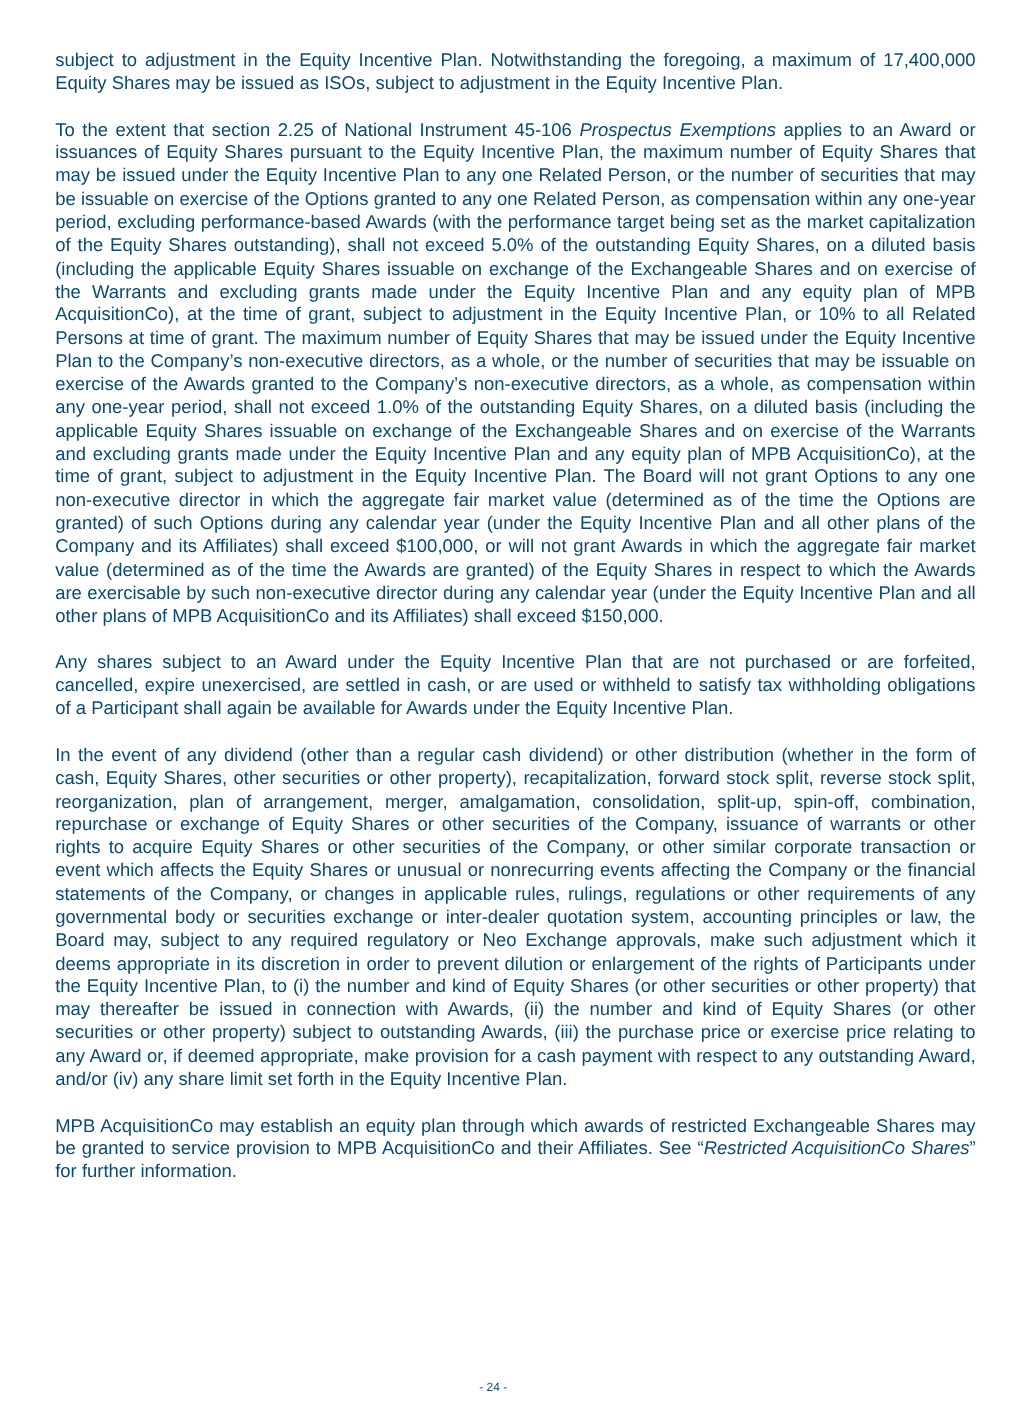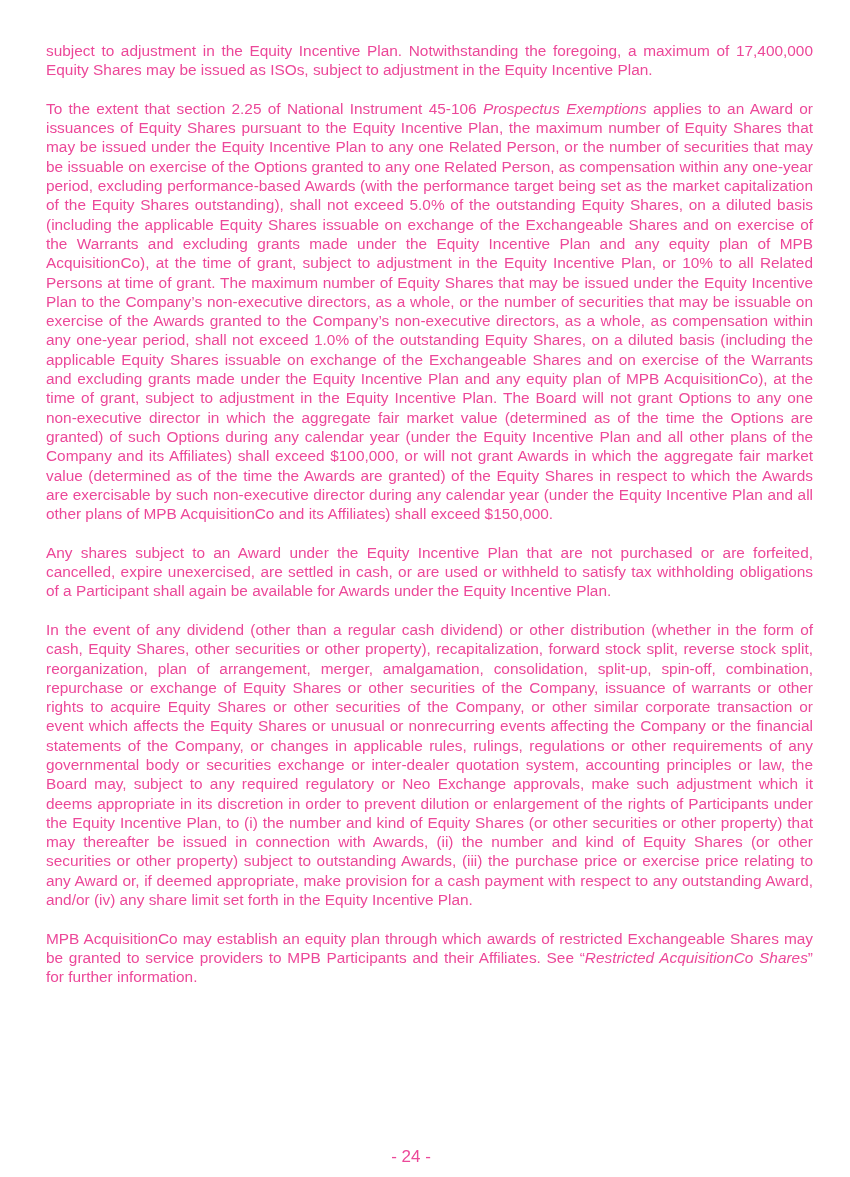--- a/index.html
+++ b/index.html
@@ -7,21 +7,21 @@
     padding: 0;
     background: #ffffff;
   }
   .page {
     position: relative;
     width: 822px;
     height: 1177px;
     background: #ffffff;
     overflow: hidden;
     font-family: "Liberation Sans", "DejaVu Sans", sans-serif;
-    color: #ec4899;
+    color: #0c4a6e;
     -webkit-font-smoothing: antialiased;
   }
   .content {
     position: absolute;
     left: 46px;
     top: 41px;
     width: 767px;
     font-size: 15.4px;
     line-height: 19.3px;
     text-align: justify;
@@ -33,29 +33,29 @@
   }
   .content em {
     font-style: italic;
   }
   .page-number {
     position: absolute;
     left: 0;
     right: 0;
     top: 1147px;
     text-align: center;
-    font-size: 17px;
+    font-size: 10px;
     line-height: 19.3px;
   }
 </style>
 </head>
 <body>
 
 <div class="page">
   <div class="content">
       <p><span>subject to adjustment in the Equity Incentive Plan. Notwithstanding the foregoing, a maximum of 17,400,000 Equity Shares may be issued as ISOs, subject to adjustment in the Equity Incentive Plan.</span></p>
       <p><span>To the extent that section 2.25 of National Instrument 45-106 </span><em>Prospectus Exemptions</em><span> applies to an Award or issuances of Equity Shares pursuant to the Equity Incentive Plan, the maximum number of Equity Shares that may be issued under the Equity Incentive Plan to any one Related Person, or the number of securities that may be issuable on exercise of the Options granted to any one Related Person, as compensation within any one-year period, excluding performance-based Awards (with the performance target being set as the market capitalization of the Equity Shares outstanding), shall not exceed 5.0% of the outstanding Equity Shares, on a diluted basis (including the applicable Equity Shares issuable on exchange of the Exchangeable Shares and on exercise of the Warrants and excluding grants made under the Equity Incentive Plan and any equity plan of MPB AcquisitionCo), at the time of grant, subject to adjustment in the Equity Incentive Plan, or 10% to all Related Persons at time of grant. The maximum number of Equity Shares that may be issued under the Equity Incentive Plan to the Company’s non-executive directors, as a whole, or the number of securities that may be issuable on exercise of the Awards granted to the Company’s non-executive directors, as a whole, as compensation within any one-year period, shall not exceed 1.0% of the outstanding Equity Shares, on a diluted basis (including the applicable Equity Shares issuable on exchange of the Exchangeable Shares and on exercise of the Warrants and excluding grants made under the Equity Incentive Plan and any equity plan of MPB AcquisitionCo), at the time of grant, subject to adjustment in the Equity Incentive Plan. The Board will not grant Options to any one non-executive director in which the aggregate fair market value (determined as of the time the Options are granted) of such Options during any calendar year (under the Equity Incentive Plan and all other plans of the Company and its Affiliates) shall exceed $100,000, or will not grant Awards in which the aggregate fair market value (determined as of the time the Awards are granted) of the Equity Shares in respect to which the Awards are exercisable by such non-executive director during any calendar year (under the Equity Incentive Plan and all other plans of MPB AcquisitionCo and its Affiliates) shall exceed $150,000.</span></p>
       <p><span>Any shares subject to an Award under the Equity Incentive Plan that are not purchased or are forfeited, cancelled, expire unexercised, are settled in cash, or are used or withheld to satisfy tax withholding obligations of a Participant shall again be available for Awards under the Equity Incentive Plan.</span></p>
       <p><span>In the event of any dividend (other than a regular cash dividend) or other distribution (whether in the form of cash, Equity Shares, other securities or other property), recapitalization, forward stock split, reverse stock split, reorganization, plan of arrangement, merger, amalgamation, consolidation, split-up, spin-off, combination, repurchase or exchange of Equity Shares or other securities of the Company, issuance of warrants or other rights to acquire Equity Shares or other securities of the Company, or other similar corporate transaction or event which affects the Equity Shares or unusual or nonrecurring events affecting the Company or the financial statements of the Company, or changes in applicable rules, rulings, regulations or other requirements of any governmental body or securities exchange or inter-dealer quotation system, accounting principles or law, the Board may, subject to any required regulatory or Neo Exchange approvals, make such adjustment which it deems appropriate in its discretion in order to prevent dilution or enlargement of the rights of Participants under the Equity Incentive Plan, to (i) the number and kind of Equity Shares (or other securities or other property) that may thereafter be issued in connection with Awards, (ii) the number and kind of Equity Shares (or other securities or other property) subject to outstanding Awards, (iii) the purchase price or exercise price relating to any Award or, if deemed appropriate, make provision for a cash payment with respect to any outstanding Award, and/or (iv) any share limit set forth in the Equity Incentive Plan.</span></p>
-      <p><span>MPB AcquisitionCo may establish an equity plan through which awards of restricted Exchangeable Shares may be granted to service providers to MPB Participants and their Affiliates. See “</span><em>Restricted AcquisitionCo Shares</em><span>” for further information.</span></p>
+      <p><span>MPB AcquisitionCo may establish an equity plan through which awards of restricted Exchangeable Shares may be granted to service provision to MPB AcquisitionCo and their Affiliates. See “</span><em>Restricted AcquisitionCo Shares</em><span>” for further information.</span></p>
     </div>
   <div class="page-number">- 24 -</div>
 </div>
 
 </body></html>

